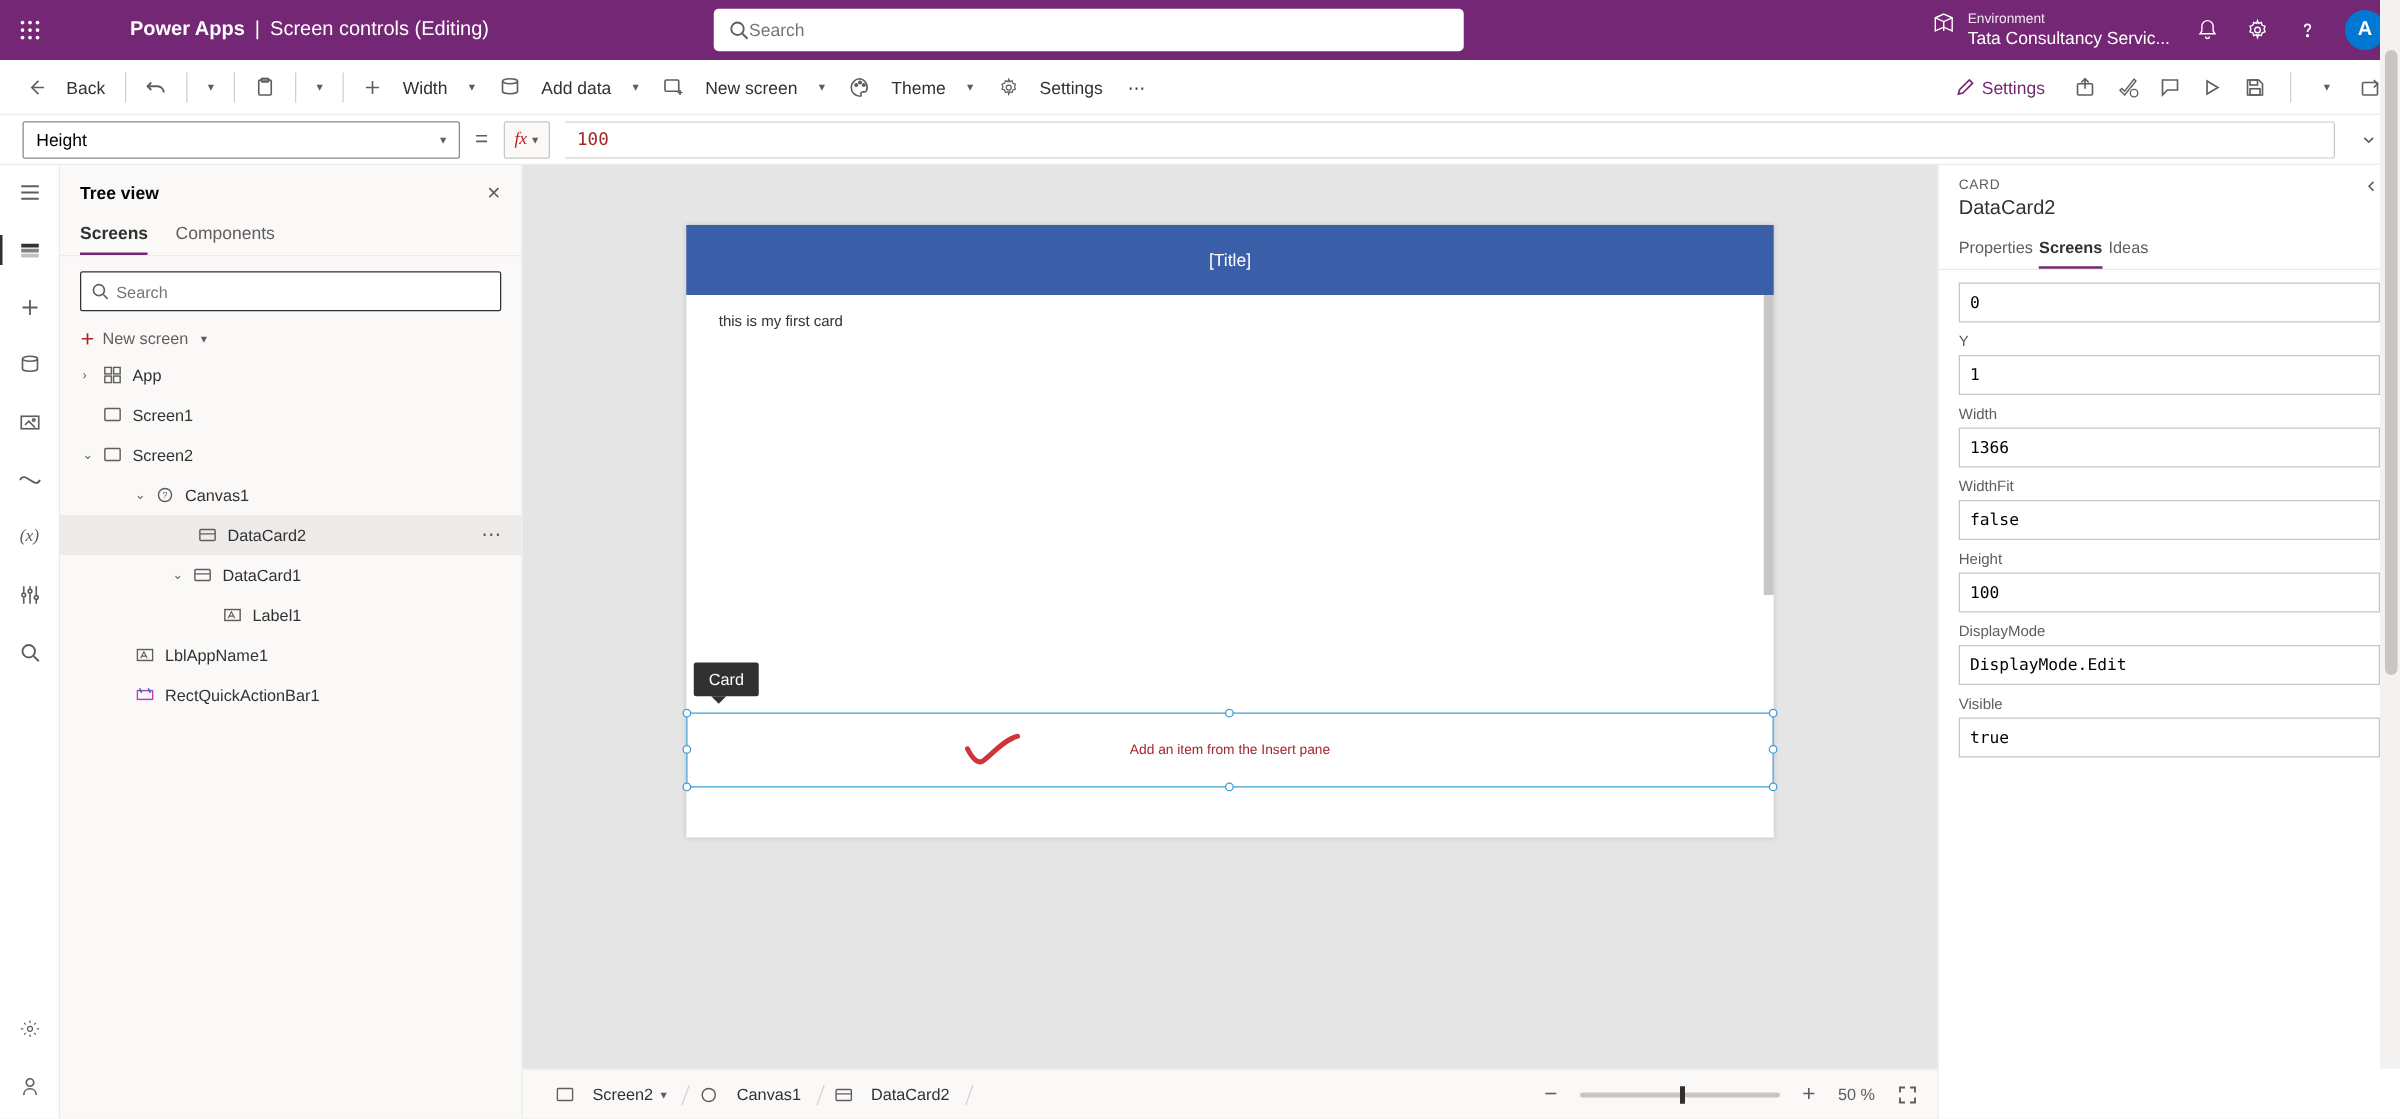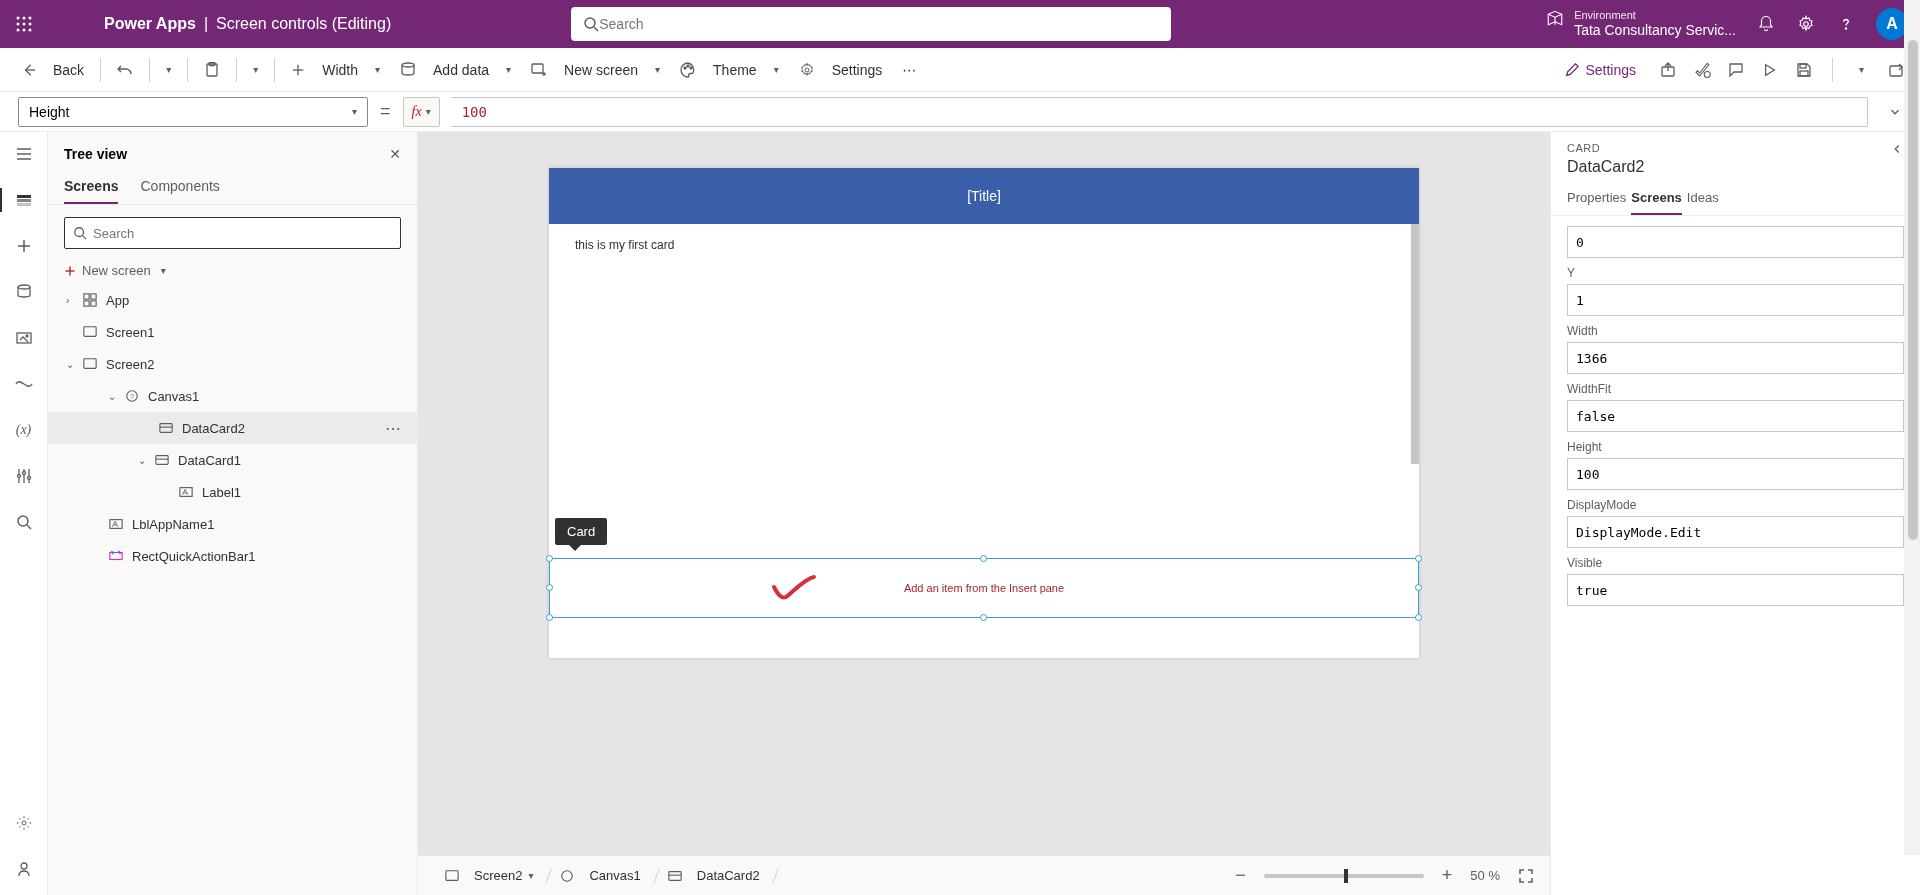--- a/index.html
+++ b/index.html
@@ -65,21 +65,21 @@
 .tind1 { padding-left: 34px; }
 .tind2 { padding-left: 60px; }
 .tind3 { padding-left: 90px; }
 .tind4 { padding-left: 110px; }
 .tind5 { padding-left: 130px; }
 .ticon { width:16px; height:16px; margin-right:8px; display:inline-flex; align-items:center; justify-content:center; color:#605e5c; flex-shrink:0;}
 .tchev { width:12px; display:inline-block; color:#605e5c; font-size:10px; margin-right:4px;}
 
 
 .canvaswrap { flex:1; display:flex; flex-direction:column; background:#e5e5e5; position:relative; min-width:0;}
-.canvas-stage { flex:1; display:flex; align-items:flex-start; justify-content:center; overflow:hidden; padding-top: 36px;}
+.canvas-stage { flex:1; display:flex; align-items:flex-start; justify-content:center; overflow:hidden; padding-top: 48px;}
 .screen-surface { width: 870px; height: 490px; background:#fff; box-shadow:0 0 4px rgba(0,0,0,.15); position:relative;}
 .screen-hdr { height:56px; background:#3b5998; background:#2f5cad; background:#3b6fb6; background:#3a5ea8; color:#fff; display:flex; align-items:center; justify-content:center; font-size:14px;}
 .firstcard-text { position:absolute; top:70px; left:26px; font-size:12px; color:#323130; }
 .scrollbar-stub { position:absolute; right:0; top:56px; width:8px; height:240px; background:#c8c6c4; }
 .card-tooltip { position:absolute; top: 350px; left:6px; background:#323130; color:#fff; font-size:13px; padding:6px 12px; border-radius:2px; }
 .card-tooltip::after { content:""; position:absolute; bottom:-6px; left:14px; border:6px solid transparent; border-top-color:#323130; border-bottom:none;}
 .sel-card { position:absolute; top:390px; left:0; right:0; height:60px; border:1px solid #3b9dd6; background:#fff;}
 .sel-handle { width:7px; height:7px; background:#fff; border:1px solid #3b9dd6; border-radius:50%; position:absolute; }
 .sh-tl{top:-4px;left:-4px}.sh-tr{top:-4px;right:-4px}.sh-bl{bottom:-4px;left:-4px}.sh-br{bottom:-4px;right:-4px}
 .sh-tc{top:-4px;left:50%;margin-left:-4px}.sh-bc{bottom:-4px;left:50%;margin-left:-4px}

